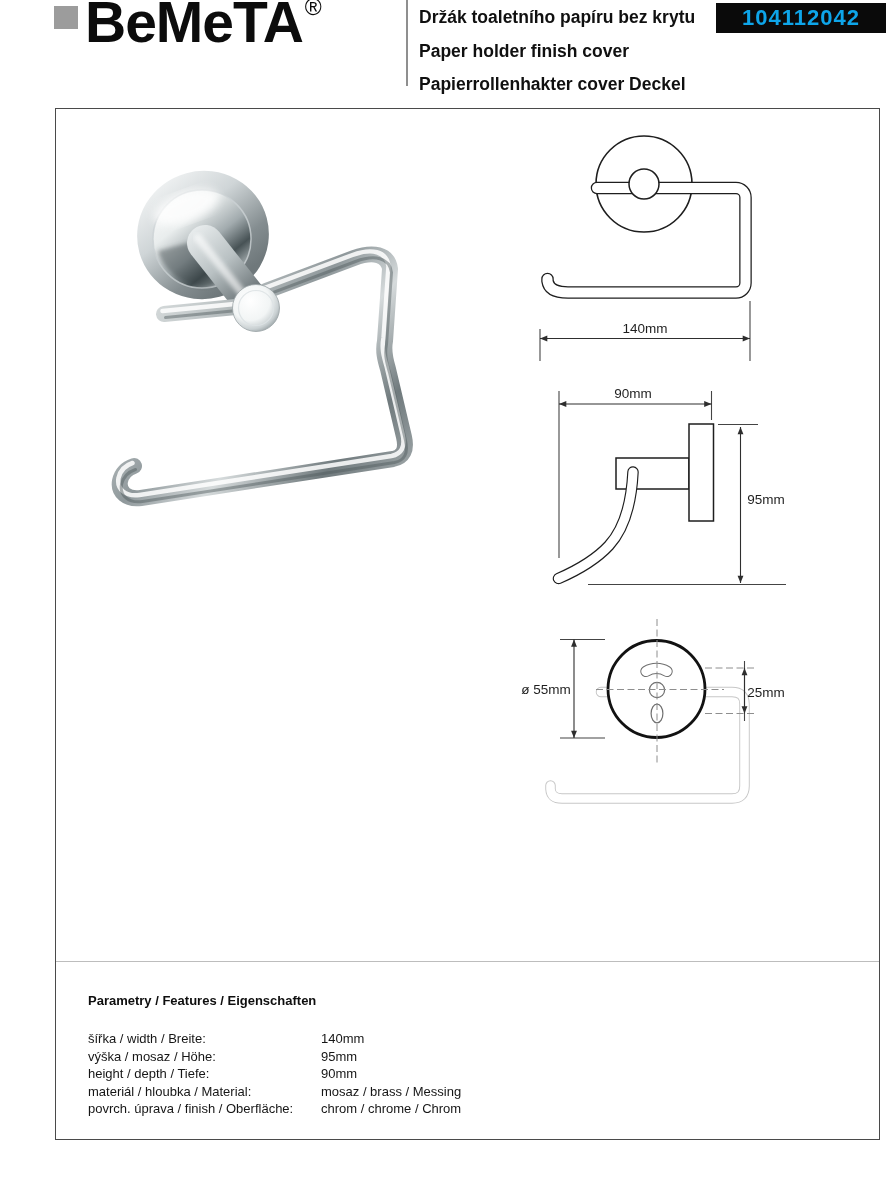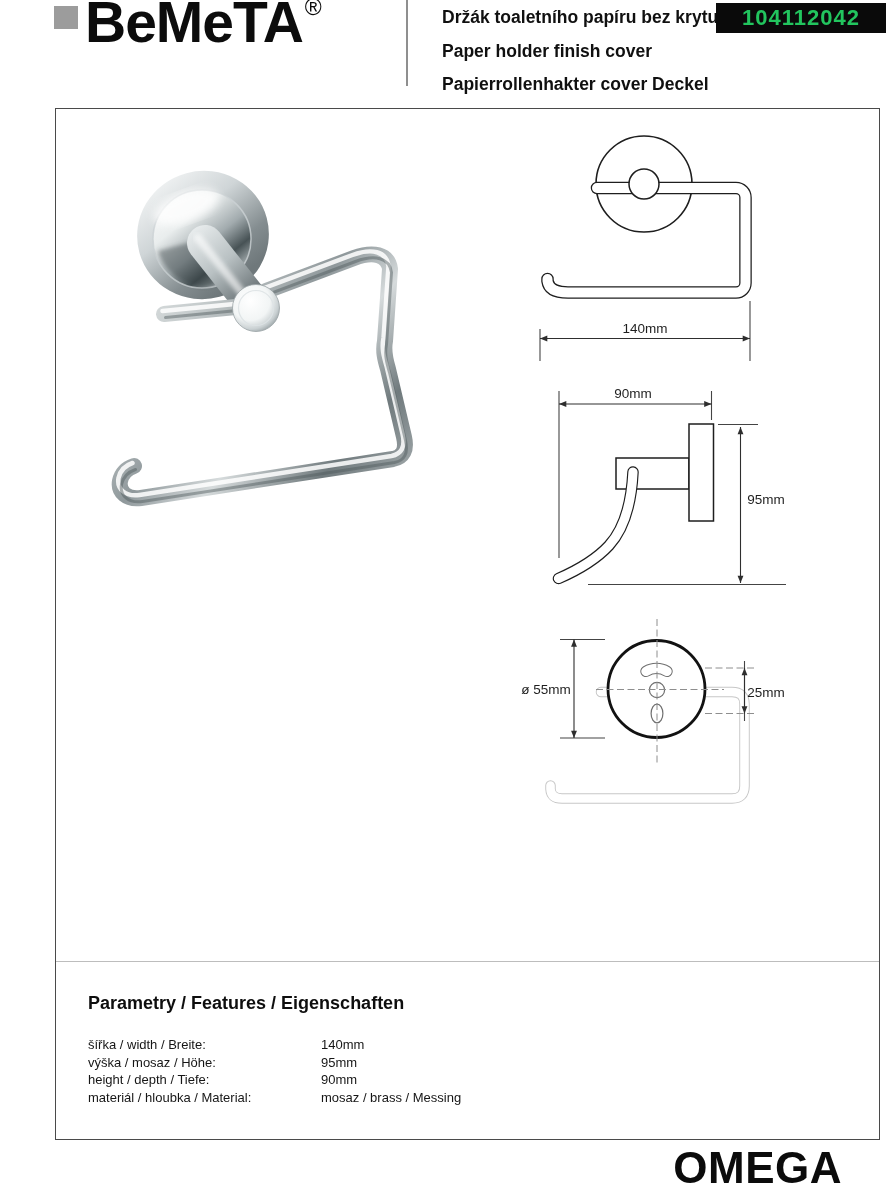--- a/index.html
+++ b/index.html
@@ -5,33 +5,33 @@
   html,body{margin:0;padding:0;background:#fff;}
   .page{position:relative;width:887px;height:1200px;background:#fff;overflow:hidden;
         font-family:"Liberation Sans",sans-serif;color:#111;}
   
   .logo-square{position:absolute;left:54px;top:6px;width:24px;height:23px;background:#9c9c9c;}
   .logo{position:absolute;left:85px;top:-6px;font-size:57px;font-weight:700;
         letter-spacing:-1px;color:#0c0c0c;line-height:1;}
   .logo .reg{font-size:23px;font-weight:400;position:relative;top:-27px;left:2px;letter-spacing:0;}
   .hdr-divider{position:absolute;left:406px;top:0;width:2px;height:86px;background:#8f8f8f;}
   .hdr-titles{position:absolute;left:419px;top:7px;font-size:17.5px;font-weight:700;color:#101010;}
-  .hdr-titles div{margin-bottom:12.5px;white-space:nowrap;margin-left:23px;}
+  .hdr-titles div{margin-bottom:12.5px;white-space:nowrap;}
   .code-box{position:absolute;left:716px;top:3px;width:170px;height:30px;background:#0a0a0a;
             display:flex;align-items:center;justify-content:center;}
-  .code-box span{color:#22c55e;font-size:22px;font-weight:700;letter-spacing:1px;}
+  .code-box span{color:#0ea5e9;font-size:22px;font-weight:700;letter-spacing:1px;}
   
   .main-box{position:absolute;left:55px;top:108px;width:791px;height:1030px;
             border:1.5px solid #4a4a4a;background:#fff;padding-left:32px;}
   .photo-svg{position:absolute;left:45px;top:42px;}
   .drawings-svg{position:absolute;left:0;top:0;}
   .inner-divider{position:absolute;left:0;top:852px;width:100%;height:1px;background:#bdbdbd;}
   
   .params{position:absolute;left:32px;top:884px;}
-  .params-heading{font-size:18px;font-weight:700;color:#0e0e0e;margin-bottom:22px;}
+  .params-heading{font-size:13px;font-weight:700;color:#0e0e0e;margin-bottom:22px;}
   .param-row{display:flex;font-size:13px;line-height:17.6px;color:#161616;}
   .param-row .lbl{width:233px;}
   
   .series{position:absolute;right:45px;top:1143px;font-size:44px;font-weight:700;
           color:#0b0b0b;letter-spacing:0.5px;}
   svg text{font-family:"Liberation Sans",sans-serif;font-size:13.5px;fill:#1f1f1f;}
 </style>
 </head>
 <body>
 
@@ -201,17 +201,20 @@
         <span class="val">95mm</span>
       </div>
       <div class="param-row">
         <span class="lbl">height / depth / Tiefe:</span>
         <span class="val">90mm</span>
       </div>
       <div class="param-row">
         <span class="lbl">materiál / hloubka / Material:</span>
         <span class="val">mosaz / brass / Messing</span>
       </div>
+      <div class="param-row">
+        <span class="lbl">povrch. úprava / finish / Oberfläche:</span>
+        <span class="val">chrom / chrome / Chrom</span>
+      </div>
     </div>
   </div>
 
-  <div class="series">OMEGA</div>
 </div>
 
 </body></html>

